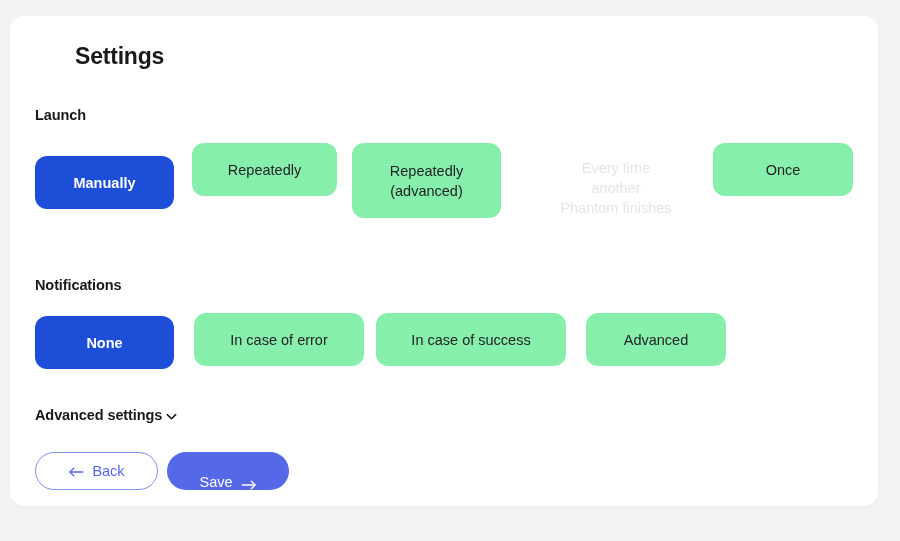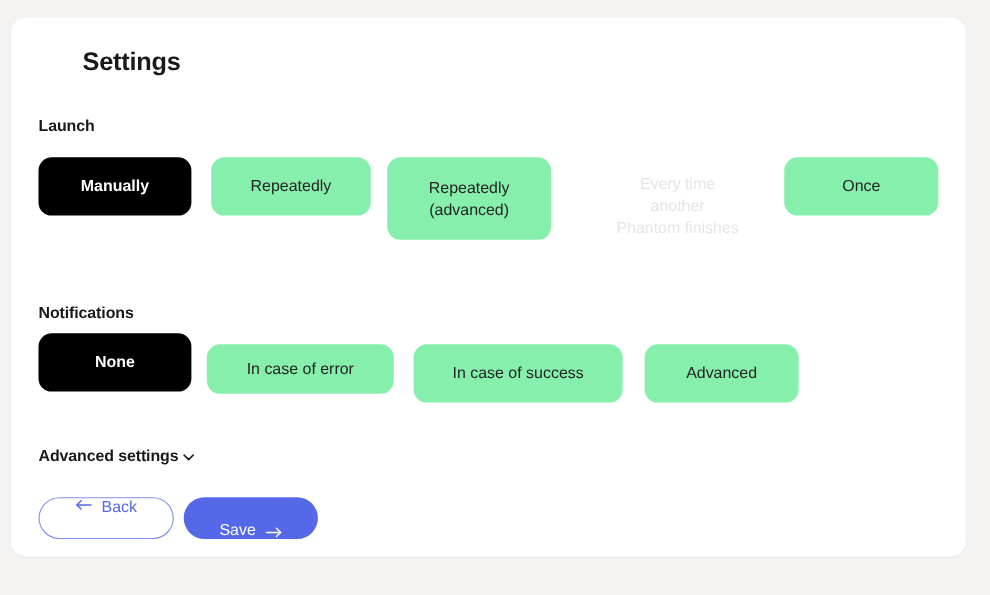--- a/index.html
+++ b/index.html
@@ -67,40 +67,41 @@
     color: #232325;
     background: #86efac;
     border: none;
     padding: 0 8px;
     box-sizing: border-box;
     line-height: 1.38;
     cursor: pointer;
     font-family: "Liberation Sans", sans-serif;
   }
   .opt.selected {
-    background: #000000;
+    background: #1d4ed8;
     color: #ffffff;
     font-weight: 700;
+    margin-top: 13px;
   }
   .opt.disabled {
     background: transparent;
     color: #e6e5e3;
     cursor: default;
   }
 
   
   .opt.l-manually   { left: 25px;  top: 127px; width: 139px; height: 53px; }
   .opt.l-repeatedly { left: 182px; top: 127px; width: 145px; height: 53px; }
   .opt.l-repadv     { left: 342px; top: 127px; width: 149px; height: 75px; }
   .opt.l-every      { left: 527px; top: 127px; width: 158px; height: 75px; align-items: flex-end; padding-top: 15px; }
   .opt.l-once       { left: 703px; top: 127px; width: 140px; height: 53px; }
 
   
   .opt.n-none    { left: 25px;  top: 287px; width: 139px; height: 53px; }
-  .opt.n-error   { left: 178px; top: 297px; width: 170px; height: 45px; }
+  .opt.n-error   { left: 184px; top: 297px; width: 170px; height: 53px; }
   .opt.n-success { left: 366px; top: 297px; width: 190px; height: 53px; }
   .opt.n-adv     { left: 576px; top: 297px; width: 140px; height: 53px; }
 
   
   .advanced-settings {
     position: absolute;
     left: 25px;
     top: 391px;
     display: flex;
     align-items: center;
@@ -126,20 +127,21 @@
     top: 436px;
     width: 123px;
     height: 38px;
     border-radius: 19px;
     background: #ffffff;
     border: 1.3px solid #8190ef;
     color: #5468e8;
     font-size: 14.5px;
     font-family: "Liberation Sans", sans-serif;
     display: flex;
+    align-items: center;
     justify-content: center;
     gap: 8px;
     box-sizing: border-box;
     cursor: pointer;
   }
   .btn-save {
     position: absolute;
     left: 157px;
     top: 436px;
     width: 122px;

